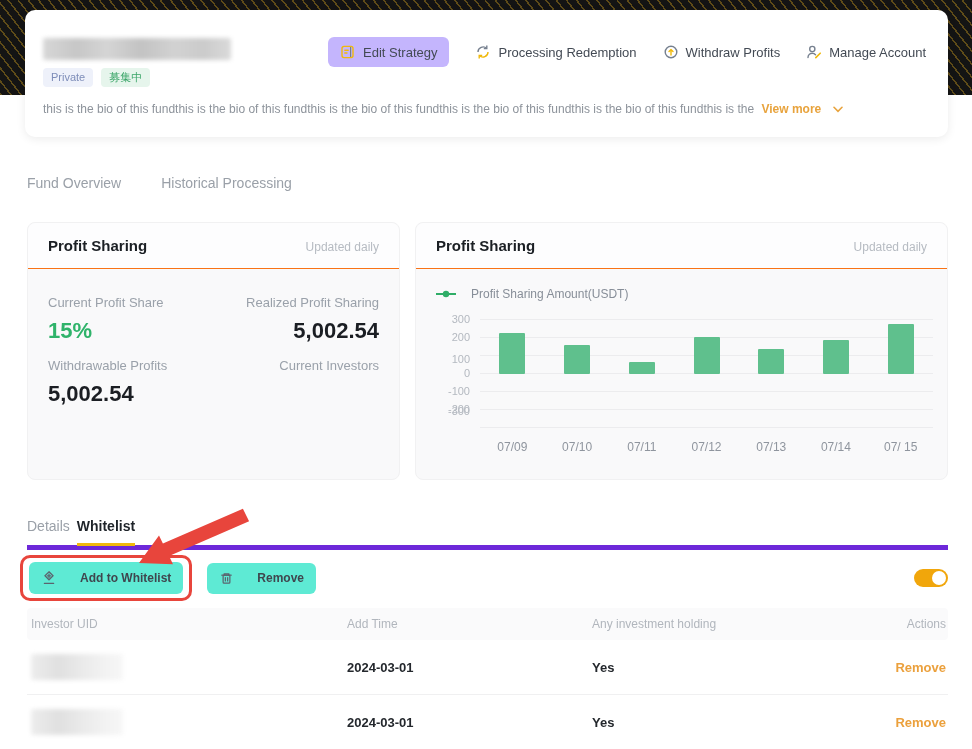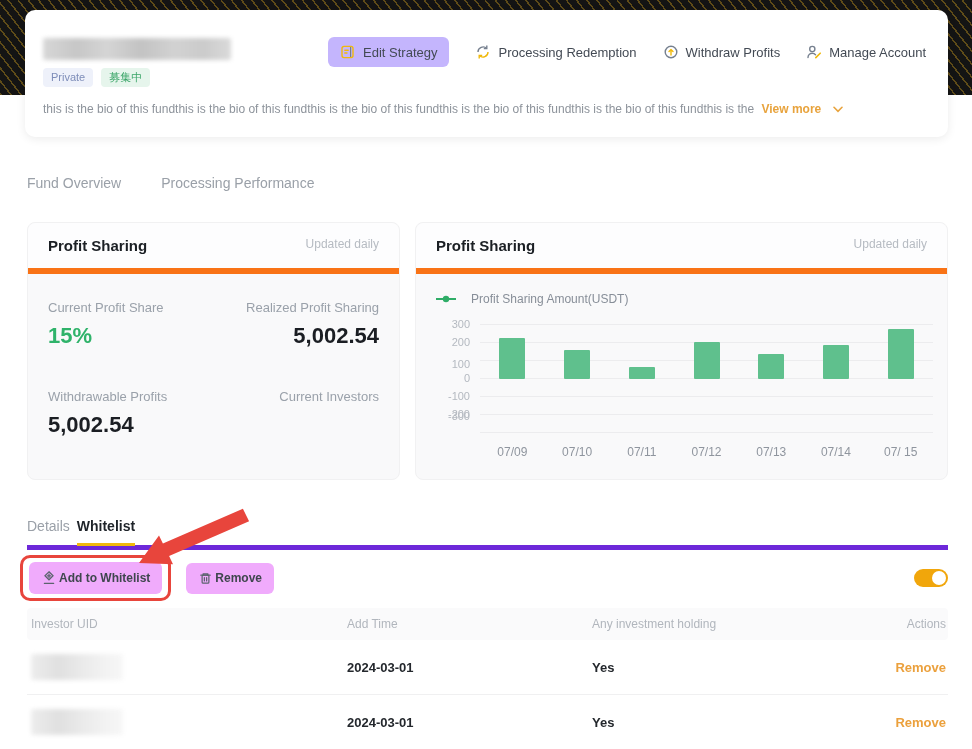--- a/index.html
+++ b/index.html
@@ -28,25 +28,25 @@
   .view-more{color:#e8a33d;font-weight:700;cursor:pointer;margin-left:4px;display:inline-flex;align-items:center;gap:12px;}
   
   .main-tabs{position:absolute;left:27px;top:175px;display:flex;gap:40px;}
   .tab{font-size:14px;color:#9aa0a8;cursor:pointer;padding-bottom:10px;border-bottom:3px solid transparent;}
   .tab.active{color:#1e2329;font-weight:700;border-bottom-color:#F0B90B;}
   
   .cards-row{position:absolute;left:27px;top:222px;display:flex;gap:15px;}
   .card{background:#f9f9fa;border:1px solid #f1f1f2;border-radius:8px;box-sizing:border-box;}
   .stats-card{width:373px;height:258px;}
   .chart-card{width:533px;height:258px;}
-  .card-header{display:flex;justify-content:space-between;align-items:flex-start;padding:14px 20px;
-    border-bottom:6px solid #f97316;background:#fdfdfe;border-radius:8px 8px 0 0;}
+  .card-header{display:flex;justify-content:space-between;align-items:flex-end;padding:14px 20px;
+    border-bottom:1px solid #f97316;background:#fdfdfe;border-radius:8px 8px 0 0;}
   .card-title{font-size:15px;font-weight:700;color:#1b1f24;}
   .card-updated{font-size:12px;color:#b6bbc2;}
-  .stats-grid{display:grid;grid-template-columns:1fr 1fr;row-gap:40px;padding:26px 20px;}
+  .stats-grid{display:grid;grid-template-columns:1fr 1fr;row-gap:14px;padding:26px 20px;}
   .stat{min-width:0;}
   .stat.right{text-align:right;}
   .stat-label{font-size:13px;color:#9aa1aa;margin-bottom:8px;}
   .stat-value{font-size:22px;font-weight:700;color:#1b1e23;}
   .stat-value.green{color:#2FB36A;}
   
   .chart-body{padding:16px 14px 0 20px;}
   .legend-row{display:flex;align-items:center;gap:15px;margin:2px 0 18px 0;font-size:12px;color:#878e98;}
   .chart-area{display:flex;}
   .y-axis{position:relative;width:34px;height:109px;margin-right:10px;}
@@ -58,21 +58,21 @@
   .bar{position:absolute;left:50%;transform:translateX(-50%);width:26px;border-radius:1px;}
   .x-labels{display:flex;margin-left:44px;margin-top:12px;}
   .xlabel{flex:1;text-align:center;font-size:12px;color:#8f959e;}
   
   .whitelist-section{position:absolute;left:27px;top:518px;width:921px;}
   .sub-tabs{display:flex;gap:7px;border-bottom:5px solid #6d28d9;}
   .sub-tab{font-size:14px;color:#9aa0a8;cursor:pointer;padding-bottom:9px;border-bottom:3px solid transparent;margin-bottom:-1px;}
   .sub-tab.active{color:#1e2329;font-weight:700;border-bottom-color:#F0B90B;}
   .toolbar{position:relative;margin-top:7px;display:flex;align-items:center;height:42px;}
   .red-box{display:inline-flex;border:3px solid #E8453C;border-radius:10px;padding:4px 6px;margin-left:-7px;}
-  .tool-btn{display:flex;align-items:center;gap:2px;background:#f0abfc;border:none;border-radius:6px;
+  .tool-btn{display:flex;align-items:center;gap:23px;background:#5eead4;border:none;border-radius:6px;
     padding:8px 12px;font-family:inherit;font-size:12px;font-weight:600;color:#3f464e;cursor:pointer;}
   .remove-btn{margin-left:15px;}
   .toggle{margin-left:auto;width:34px;height:18px;border-radius:9px;background:#F1A60B;position:relative;cursor:pointer;}
   .toggle .knob{position:absolute;top:2px;right:2px;width:14px;height:14px;border-radius:50%;background:#fff;}
   .annotation-arrow{position:absolute;left:104px;top:-50px;width:120px;height:62px;pointer-events:none;z-index:5;}
   
   .table{margin-top:9px;}
   .trow{display:grid;grid-template-columns:318px 245px 1fr 90px;align-items:center;}
   .thead{height:32px;background:#fafafb;border-radius:4px;font-size:12px;color:#b1b6bd;}
   .thead .cell{padding:0 2px;}
@@ -148,21 +148,21 @@
           <svg width="10" height="7" viewBox="0 0 10 7" fill="none">
               <path d="M1 1.3l4 4 4-4" stroke="#e8a33d" stroke-width="1.6" stroke-linecap="round"></path>
             </svg>
         </span>
       </a>
     </div>
   </div>
 
   <div class="main-tabs">
     <div class="tab">Fund Overview</div>
-    <div class="tab">Processing Performance</div>
+    <div class="tab">Historical Processing</div>
   </div>
 
   <div class="cards-row">
 
     <section class="card stats-card">
       <div class="card-header">
         <span class="card-title">Profit Sharing</span>
         <span class="card-updated">Updated daily</span>
       </div>
       <div class="stats-grid">

